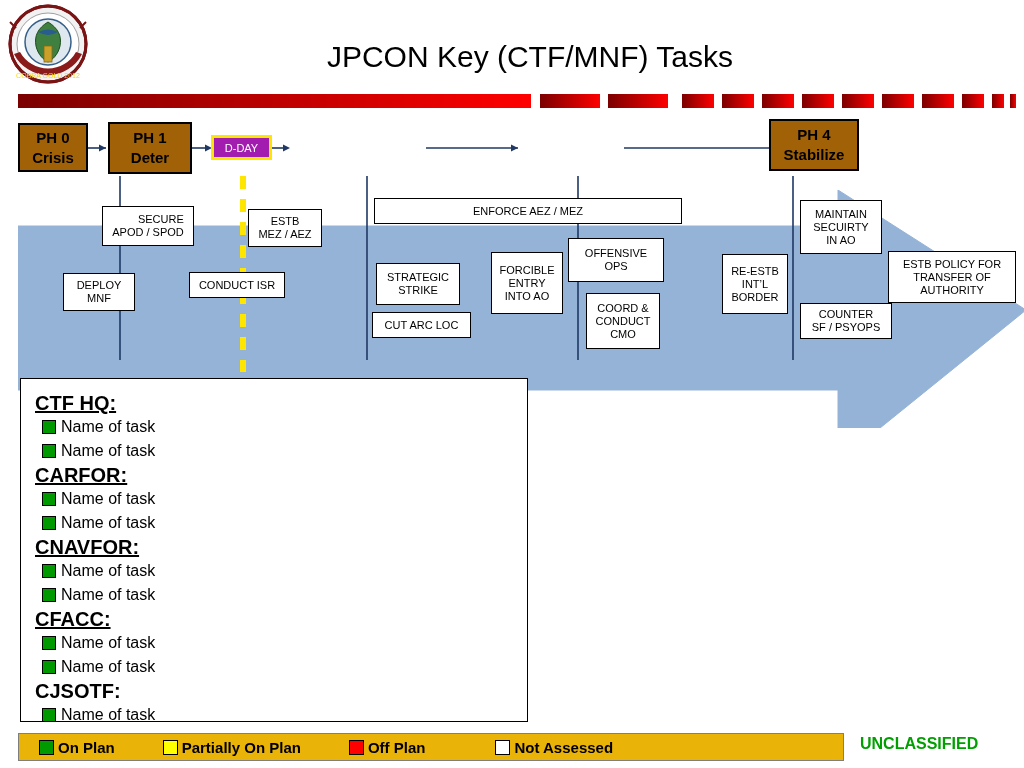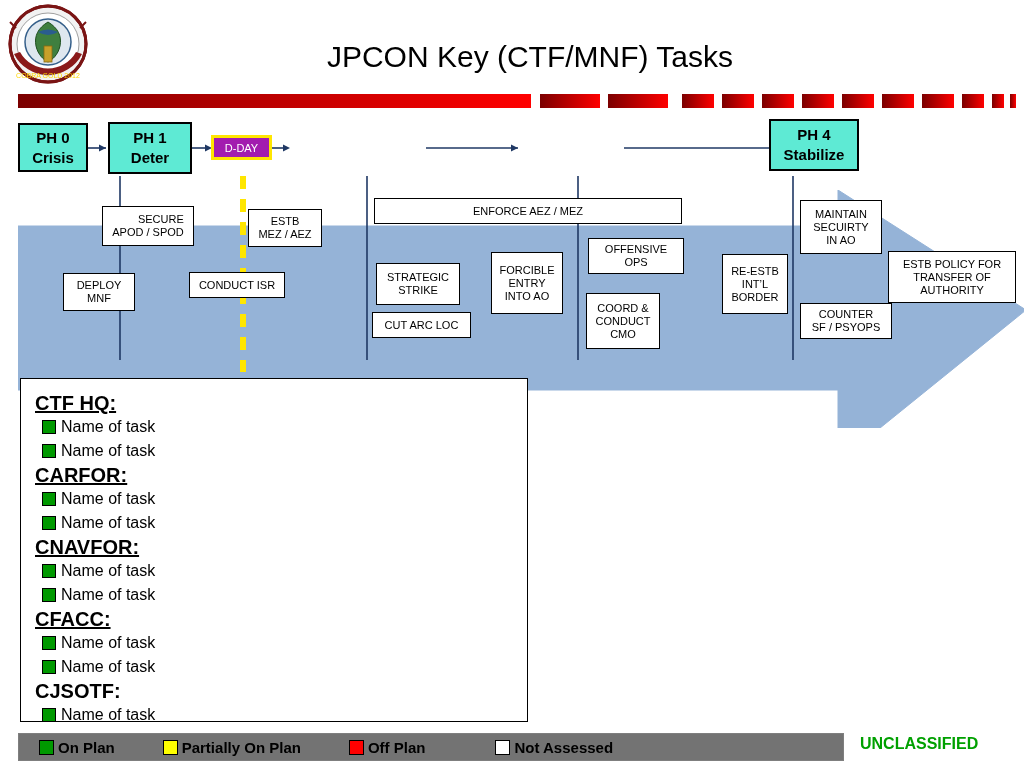--- a/index.html
+++ b/index.html
@@ -51,21 +51,21 @@
   .bluearrow {
     position: absolute;
     left: 18px; top: 190px;
     width: 1010px; height: 238px;
   }
 
   
   .phase {
     position: absolute;
     border: 2px solid #000000;
-    background: #5eead4;
+    background: #a16207;
     text-align: center;
     font-size: 15px;
     font-weight: bold;
     color: #000000;
     line-height: 20px;
     display: flex;
     flex-direction: column;
     align-items: center;
     justify-content: center;
     box-sizing: border-box;
@@ -132,21 +132,21 @@
     margin: 0 5px 0 7px;
     display: inline-block;
     box-sizing: border-box;
   }
 
   
   .legendbar {
     position: absolute;
     left: 18px; top: 733px;
     width: 826px; height: 28px;
-    background: #737373;
+    background: #eab308;
     border: 1px solid #7f7f7f;
     box-sizing: border-box;
     display: flex;
     align-items: center;
   }
   .legend-item {
     display: flex;
     align-items: center;
     font-size: 15px;
     font-weight: bold;
@@ -261,21 +261,21 @@
   <div class="task" style="left:248px;top:209px;width:74px;height:38px;">ESTB
 MEZ / AEZ</div>
   <div class="task" style="left:189px;top:272px;width:96px;height:26px;">CONDUCT ISR</div>
   <div class="task" style="left:374px;top:198px;width:308px;height:26px;">ENFORCE AEZ / MEZ</div>
   <div class="task" style="left:376px;top:263px;width:84px;height:42px;">STRATEGIC
 STRIKE</div>
   <div class="task" style="left:372px;top:312px;width:99px;height:26px;">CUT ARC LOC</div>
   <div class="task" style="left:491px;top:252px;width:72px;height:62px;">FORCIBLE
 ENTRY
 INTO AO</div>
-  <div class="task" style="left:588px;top:238px;width:96px;height:36px;">OFFENSIVE
+  <div class="task" style="left:568px;top:238px;width:96px;height:44px;">OFFENSIVE
 OPS</div>
   <div class="task" style="left:586px;top:293px;width:74px;height:56px;">COORD &amp;
 CONDUCT
 CMO</div>
   <div class="task" style="left:722px;top:254px;width:66px;height:60px;">RE-ESTB
 INT’L
 BORDER</div>
   <div class="task" style="left:800px;top:200px;width:82px;height:54px;">MAINTAIN
 SECUIRTY
 IN AO</div>

